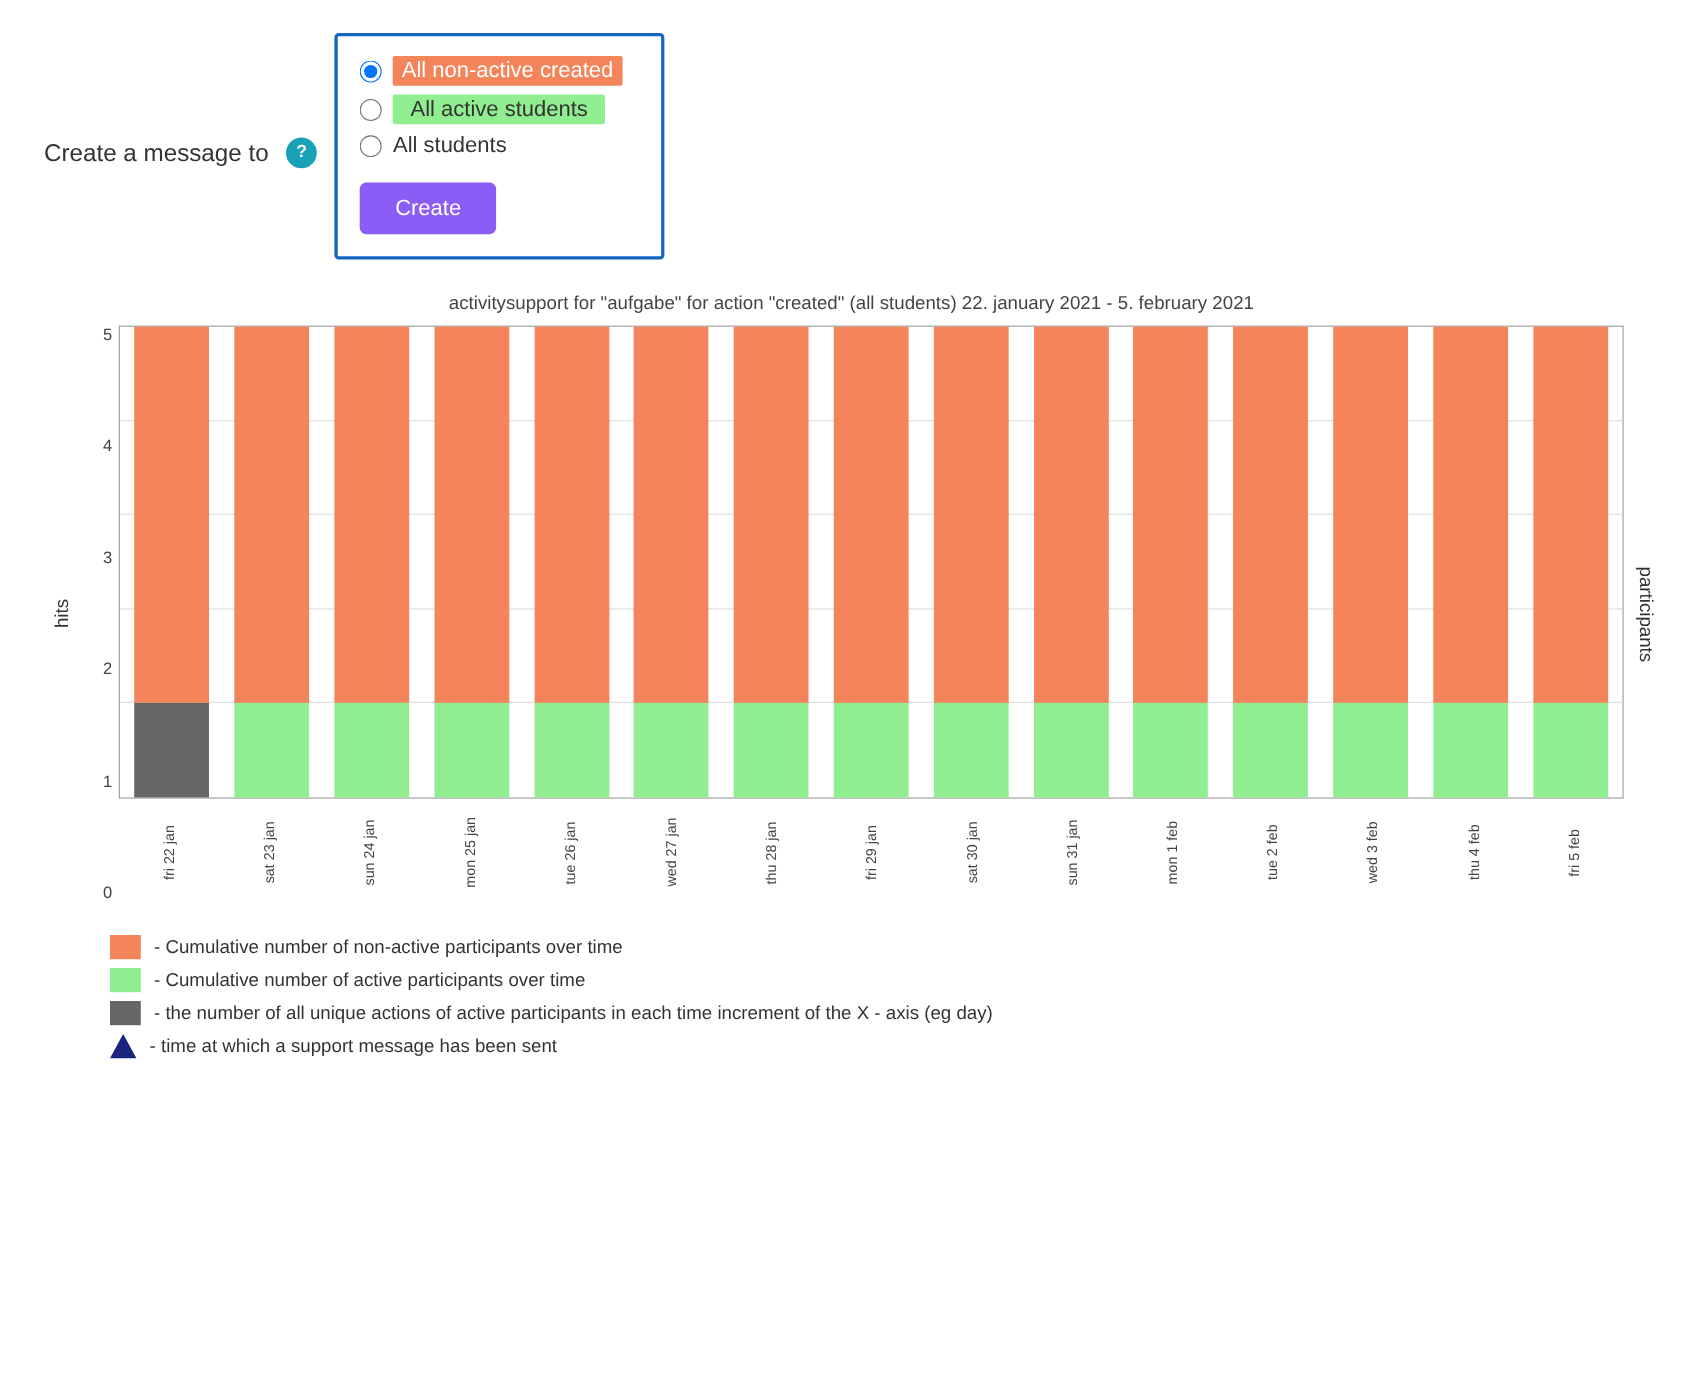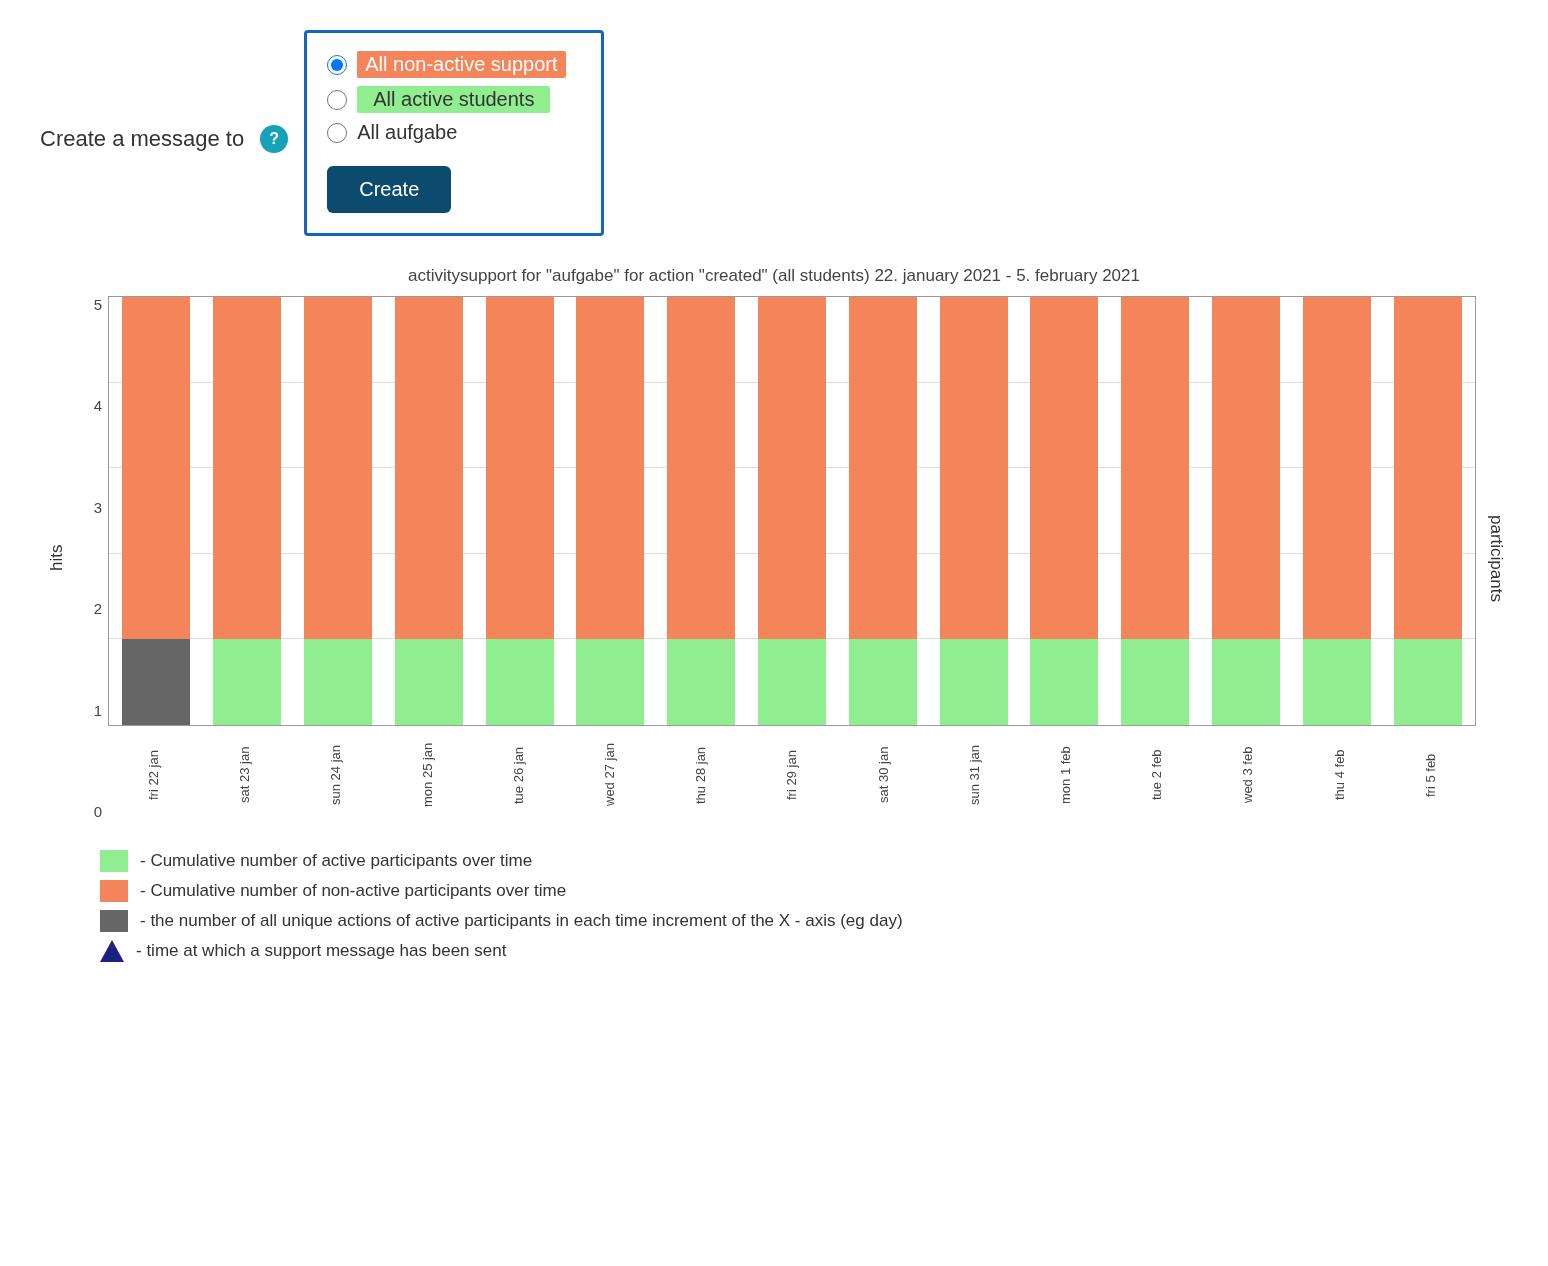--- a/index.html
+++ b/index.html
@@ -79,21 +79,21 @@
     }
 
     .radio-label-green {
       background: #90ee90;
       color: #333;
       padding: 2px 16px;
       border-radius: 2px;
     }
 
     .create-btn {
-      background: #0c4a6e;
+      background: #8b5cf6;
       color: #fff;
       border: none;
       border-radius: 6px;
       padding: 12px 32px;
       font-size: 20px;
       cursor: pointer;
       margin-top: 4px;
     }
 
     
@@ -264,31 +264,31 @@
 
   <div class="help-icon">
     <span>?</span>
   </div>
 
   <div class="message-box">
     <div class="radio-group">
 
       <label class="radio-option">
         <input type="radio" name="student-filter" value="non-active" checked="" style="">
-        <span class="radio-label-orange">All non-active support</span>
+        <span class="radio-label-orange">All non-active created</span>
       </label>
 
       <label class="radio-option">
         <input type="radio" name="student-filter" value="active" style="">
         <span class="radio-label-green">All active students</span>
       </label>
 
       <label class="radio-option">
         <input type="radio" name="student-filter" value="all" style="">
-        <span>All aufgabe</span>
+        <span>All students</span>
       </label>
     </div>
     <button class="create-btn">Create</button>
   </div>
 </div>
 
 <div class="chart-section">
   <div class="chart-title">activitysupport for "aufgabe" for action "created"  (all students) 22. january 2021 - 5. february 2021</div>
 
   <div style="display:flex; align-items:stretch; width:100%;">
@@ -430,26 +430,26 @@
           <div class="x-label">fri 5 feb</div>
         </div>
       </div>
     </div>
 
     <div class="y-axis-label-right">participants</div>
   </div>
 
   <div class="legend">
     <div class="legend-item">
+      <div class="legend-swatch-orange"></div>
+      <span>- Cumulative number of non-active participants over time</span>
+    </div>
+    <div class="legend-item">
       <div class="legend-swatch-green"></div>
       <span>- Cumulative number of active participants over time</span>
-    </div>
-    <div class="legend-item">
-      <div class="legend-swatch-orange"></div>
-      <span>- Cumulative number of non-active participants over time</span>
     </div>
     <div class="legend-item">
       <div class="legend-swatch-gray"></div>
       <span>- the number of all unique actions of active participants in each time increment of the X - axis (eg day)</span>
     </div>
     <div class="legend-item">
       <div class="legend-triangle"></div>
       <span>- time at which a support message has been sent</span>
     </div>
   </div>

